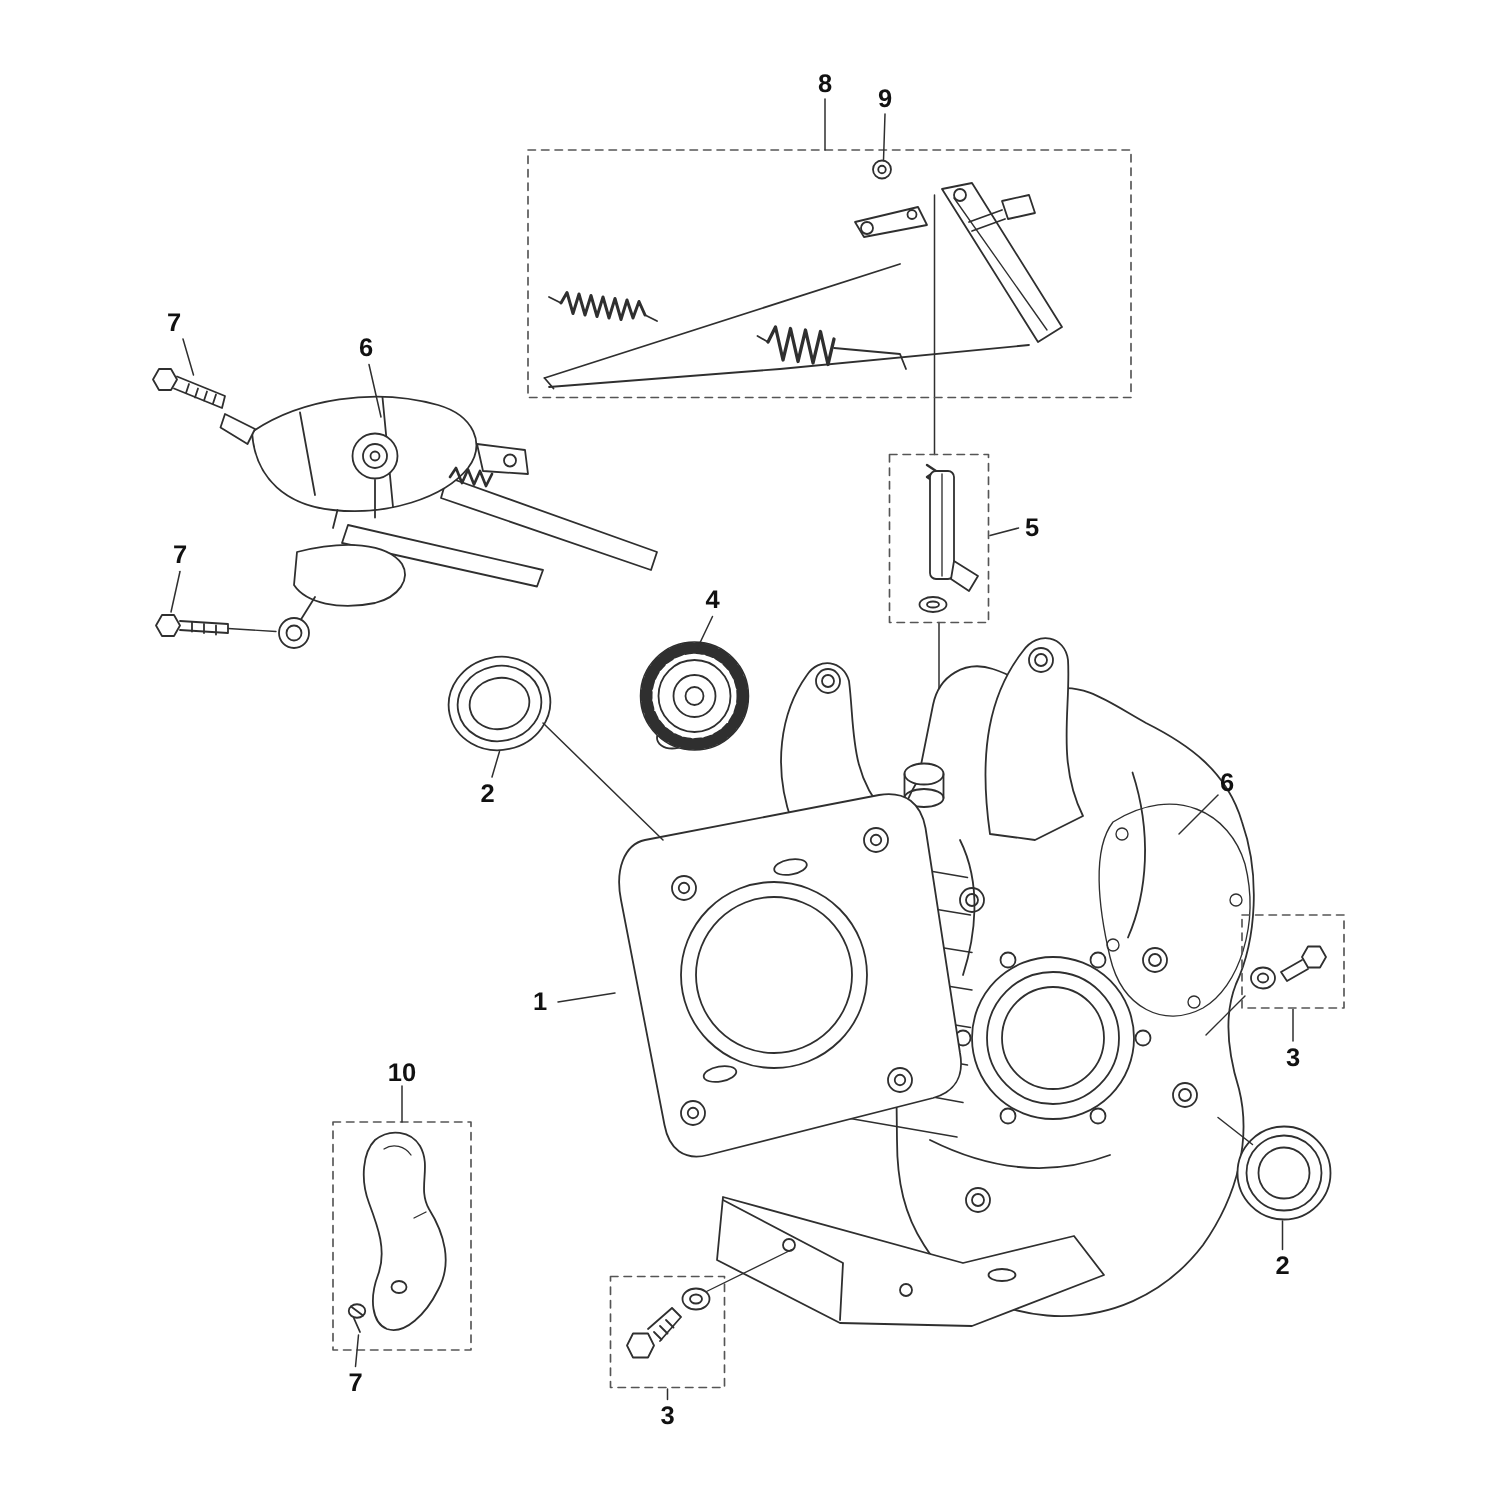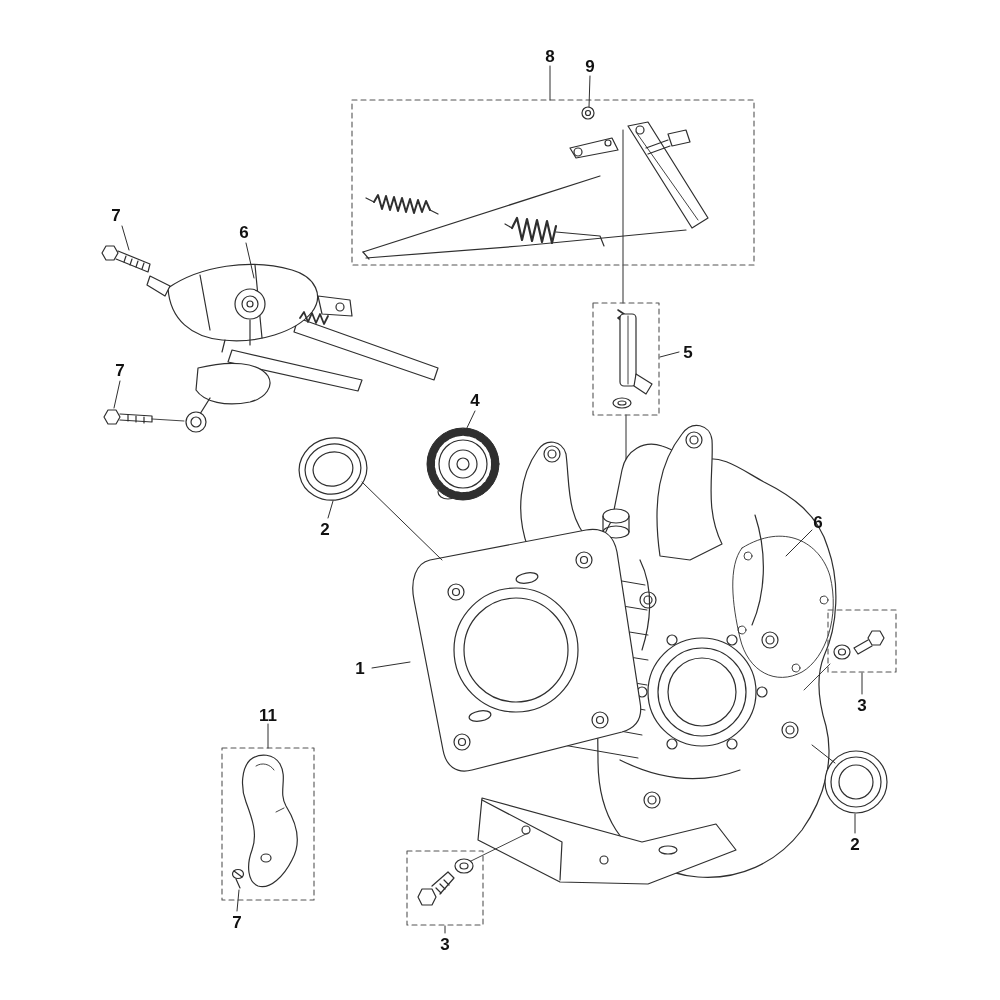--- a/index.html
+++ b/index.html
@@ -273,15 +273,15 @@
   <div class="callout" style="left:445px; top:944px">3</div>
   <div class="callout" style="left:475px; top:400px">4</div>
   <div class="callout" style="left:688px; top:352px">5</div>
   <div class="callout" style="left:244px; top:232px">6</div>
   <div class="callout" style="left:818px; top:522px">6</div>
   <div class="callout" style="left:116px; top:215px">7</div>
   <div class="callout" style="left:120px; top:370px">7</div>
   <div class="callout" style="left:237px; top:922px">7</div>
   <div class="callout" style="left:550px; top:56px">8</div>
   <div class="callout" style="left:590px; top:66px">9</div>
-  <div class="callout" style="left:268px; top:715px">11</div>
+  <div class="callout" style="left:268px; top:715px">10</div>
 
 </div>
 
 </body></html>

